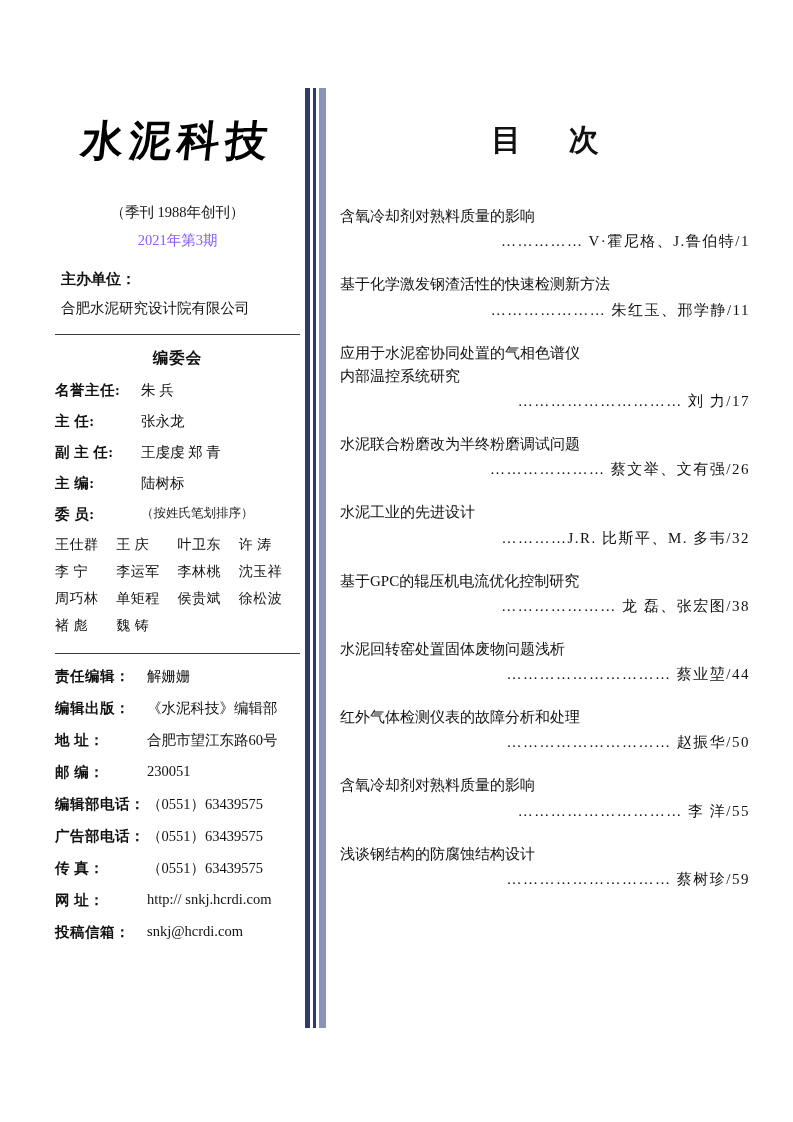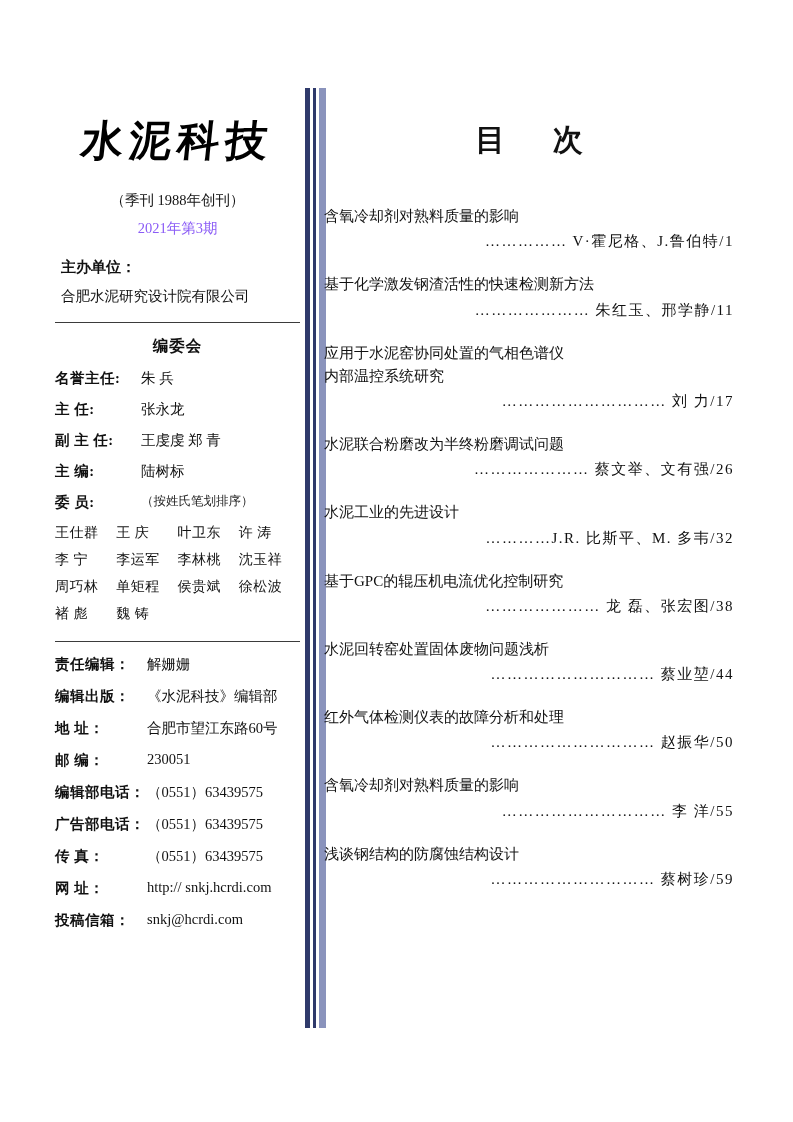--- a/index.html
+++ b/index.html
@@ -34,21 +34,21 @@
     font-weight: bold;
     font-size: 42px;
     letter-spacing: 6px;
     color: #000000;
     margin: 18px 0 0 0;
     transform: skewX(-6deg);
   }
   .subtitle {
     text-align: center;
     font-size: 14.5px;
-    margin-top: 22px;
+    margin-top: 34px;
     color: #111;
   }
   .issue {
     text-align: center;
     font-size: 14.5px;
     margin-top: 9px;
     color: #8b5cf6;
   }
   .org-label {
     font-size: 15px;
@@ -126,21 +126,21 @@
     top: 88px;
     height: 940px;
   }
   .div-a { left: 305px; width: 5px; background: #2f3a6b; }
   .div-b { left: 313px; width: 3px; background: #2f3a6b; }
   .div-c { left: 319px; width: 7px; background: #8a93bc; }
 
   
   .right-col {
     position: absolute;
-    left: 324px;
+    left: 340px;
     top: 120px;
     width: 410px;
   }
   .toc-title {
     text-align: center;
     font-size: 30px;
     font-weight: bold;
     letter-spacing: 20px;
     margin-bottom: 44px;
     text-indent: 20px;

